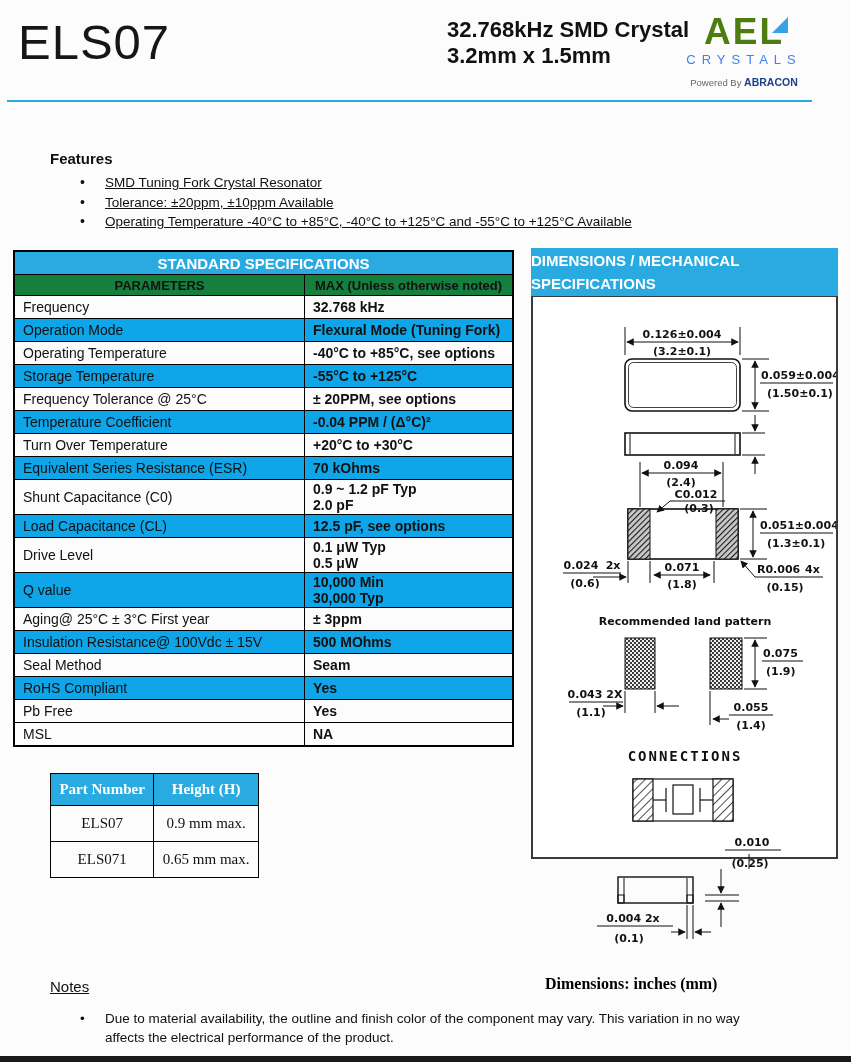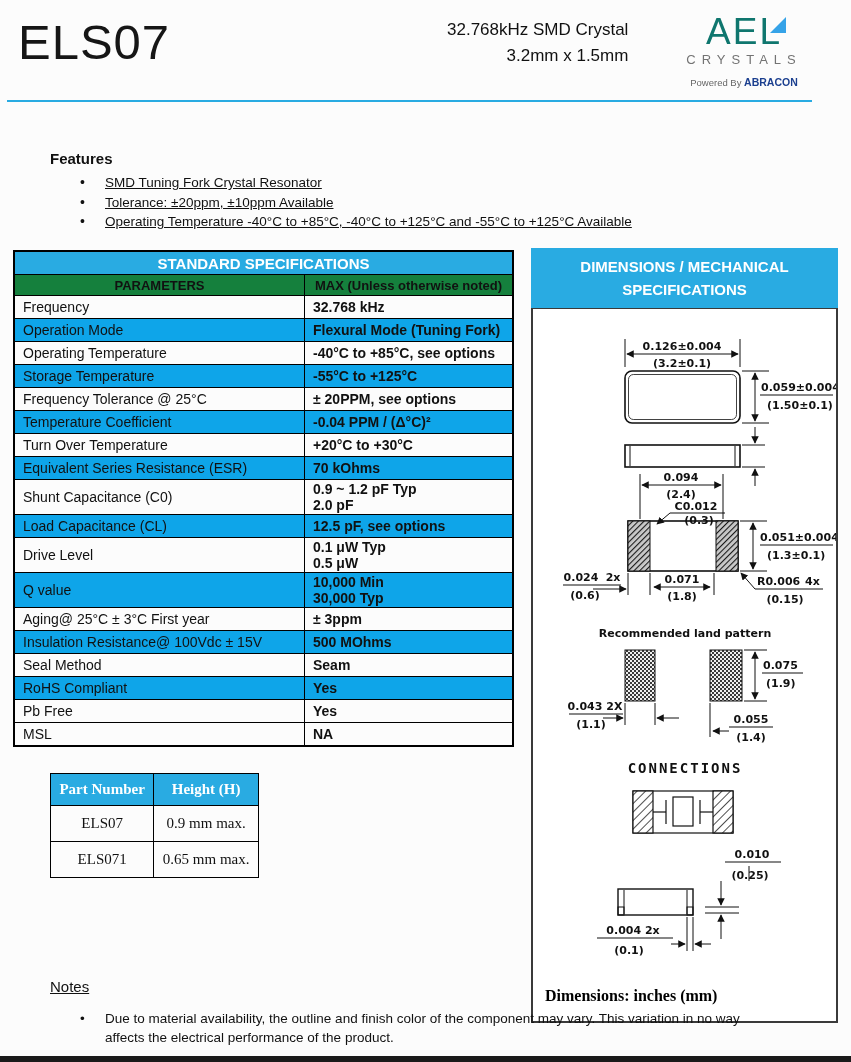--- a/index.html
+++ b/index.html
@@ -1,24 +1,24 @@
 <!DOCTYPE html>
 <html><head>
 <meta charset="utf-8">
 <style>
   html,body{margin:0;padding:0;background:#e9e9e9;}
   .page{position:relative;width:851px;height:1062px;background:#fcfcfc;font-family:"Liberation Sans",sans-serif;color:#111;overflow:hidden;margin:0 auto;}
 
   
   .product-title{position:absolute;left:18px;top:14px;font-size:49px;font-weight:400;letter-spacing:1px;color:#161616;}
-  .subtitle{position:absolute;left:447px;top:17px;font-size:17px;font-weight:400;line-height:26px;color:#111;text-align:right;}
+  .subtitle{position:absolute;left:447px;top:17px;font-size:22px;font-weight:700;line-height:26px;color:#111;}
   .logo{position:absolute;left:668px;top:12px;width:152px;text-align:center;}
-  .logo-mark{position:relative;font-size:37px;font-weight:400;letter-spacing:2px;color:#0f766e;line-height:40px;display:inline-block;}
+  .logo-mark{position:relative;font-size:37px;font-weight:700;letter-spacing:2px;color:#4d7c0f;line-height:40px;display:inline-block;}
   .logo-tri{position:absolute;right:-4px;top:5px;width:0;height:0;border-left:16px solid transparent;border-bottom:16px solid #36a3e8;}
-  .logo-sub{font-size:13px;letter-spacing:6px;color:#737373;margin-top:0;}
+  .logo-sub{font-size:13px;letter-spacing:6px;color:#3b82f6;margin-top:0;}
   .powered{font-size:9.5px;color:#666;margin-top:9px;}
   .powered .abra{color:#1b3f8f;font-weight:700;font-size:10.5px;}
   .rule{position:absolute;left:7px;top:100px;width:805px;height:2px;background:#29abe2;}
 
   
   .features{position:absolute;left:50px;top:150px;width:700px;}
   .features h3{margin:0 0 6px 0;font-size:15px;font-weight:700;color:#111;}
   .features ul{margin:0;padding:0;list-style:none;}
   .features li{position:relative;padding-left:55px;font-size:13.5px;line-height:19.5px;color:#111;text-decoration:underline;}
   .features li::before{content:"•";position:absolute;left:30px;font-size:14px;}
@@ -39,22 +39,22 @@
 
   
   .notes{position:absolute;left:50px;top:978px;width:720px;}
   .notes h3{margin:0 0 14px 0;font-size:15px;font-weight:400;text-decoration:underline;color:#111;}
   .notes ul{margin:0;padding:0;list-style:none;}
   .notes li{position:relative;padding-left:55px;font-size:13.5px;line-height:19px;color:#111;width:660px;margin-top:12px;}
   .notes li::before{content:"•";position:absolute;left:30px;}
 
   
   .dims-panel{position:absolute;left:531px;top:248px;width:307px;}
-  .dims-header{background:#29abe2;color:#fff;font-size:15px;font-weight:700;text-align:center;line-height:23px;padding:7px 0;}
-  .dims-box{border:2px solid #3a3a3a;border-top:1px solid #3a3a3a;background:#fff;height:715px;box-sizing:border-box;}
+  .dims-header{background:#29abe2;color:#fff;font-size:15px;font-weight:700;line-height:23px;padding:1px 0;}
+  .dims-box{border:2px solid #3a3a3a;border-top:1px solid #3a3a3a;background:#fff;height:563px;box-sizing:border-box;}
   .dims-box svg{display:block;}
   .dimtxt{font-family:"DejaVu Sans",sans-serif;font-size:11px;font-weight:700;fill:#111;}
   .caplabel{font-family:"DejaVu Sans",sans-serif;font-size:11px;font-weight:700;fill:#111;}
   .connlabel{font-family:"DejaVu Sans Mono",monospace;font-size:14px;font-weight:700;letter-spacing:2px;fill:#111;}
   .dimfooter{font-family:"Liberation Serif",serif;font-size:16px;font-weight:700;fill:#000;}
 
   .bottom-bar{position:absolute;left:0;top:1056px;width:851px;height:6px;background:#1a1a1a;}
 </style>
 </head>
 <body>

